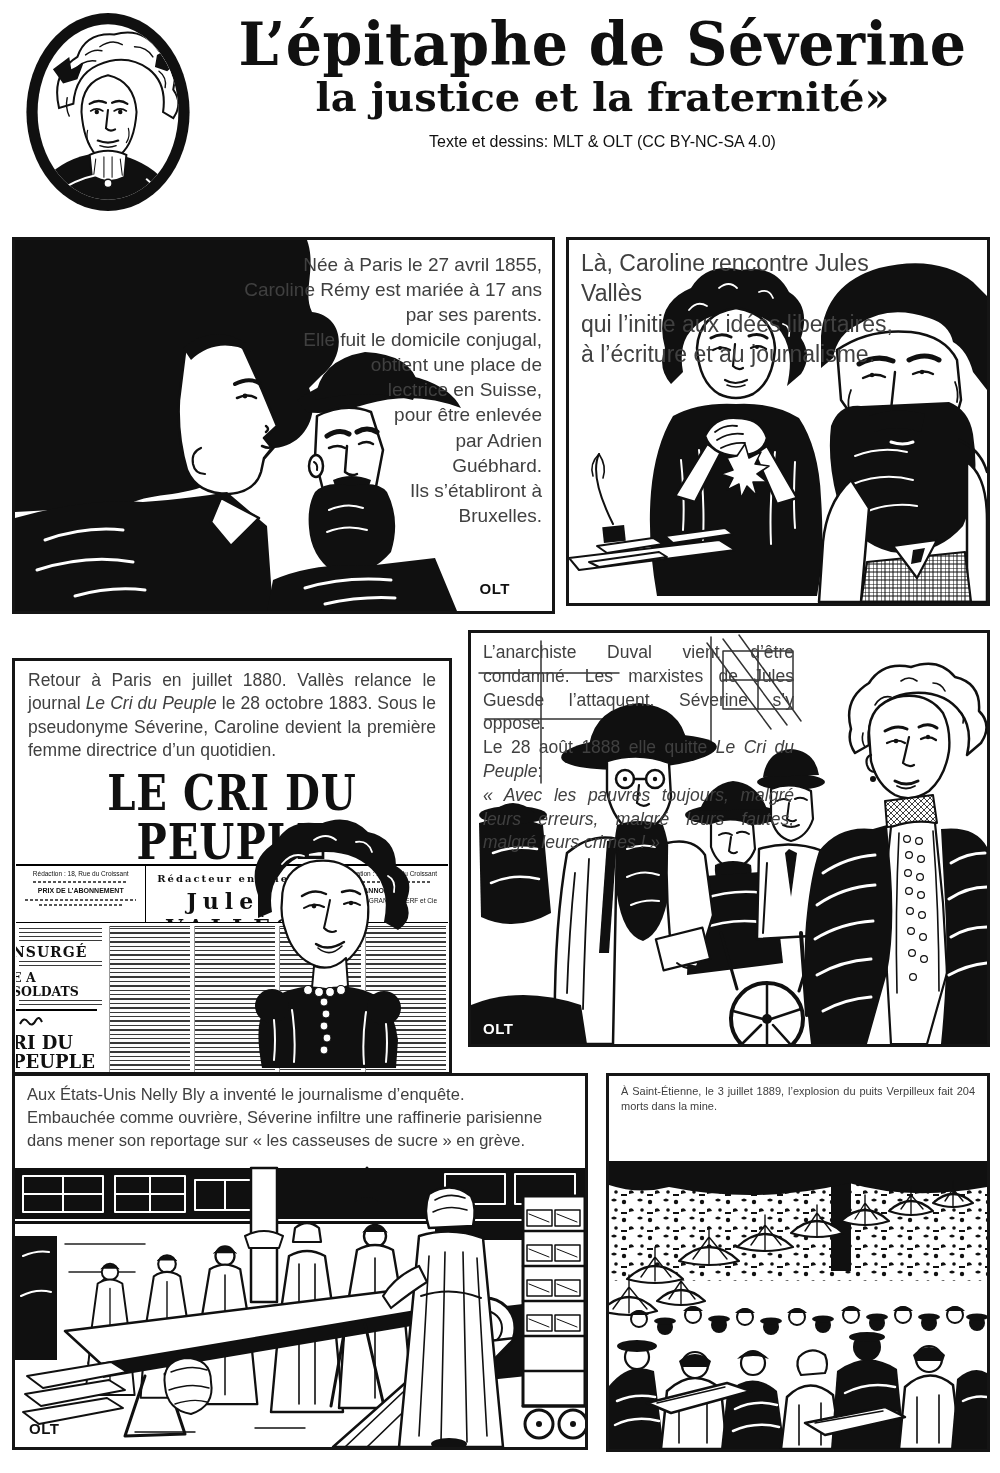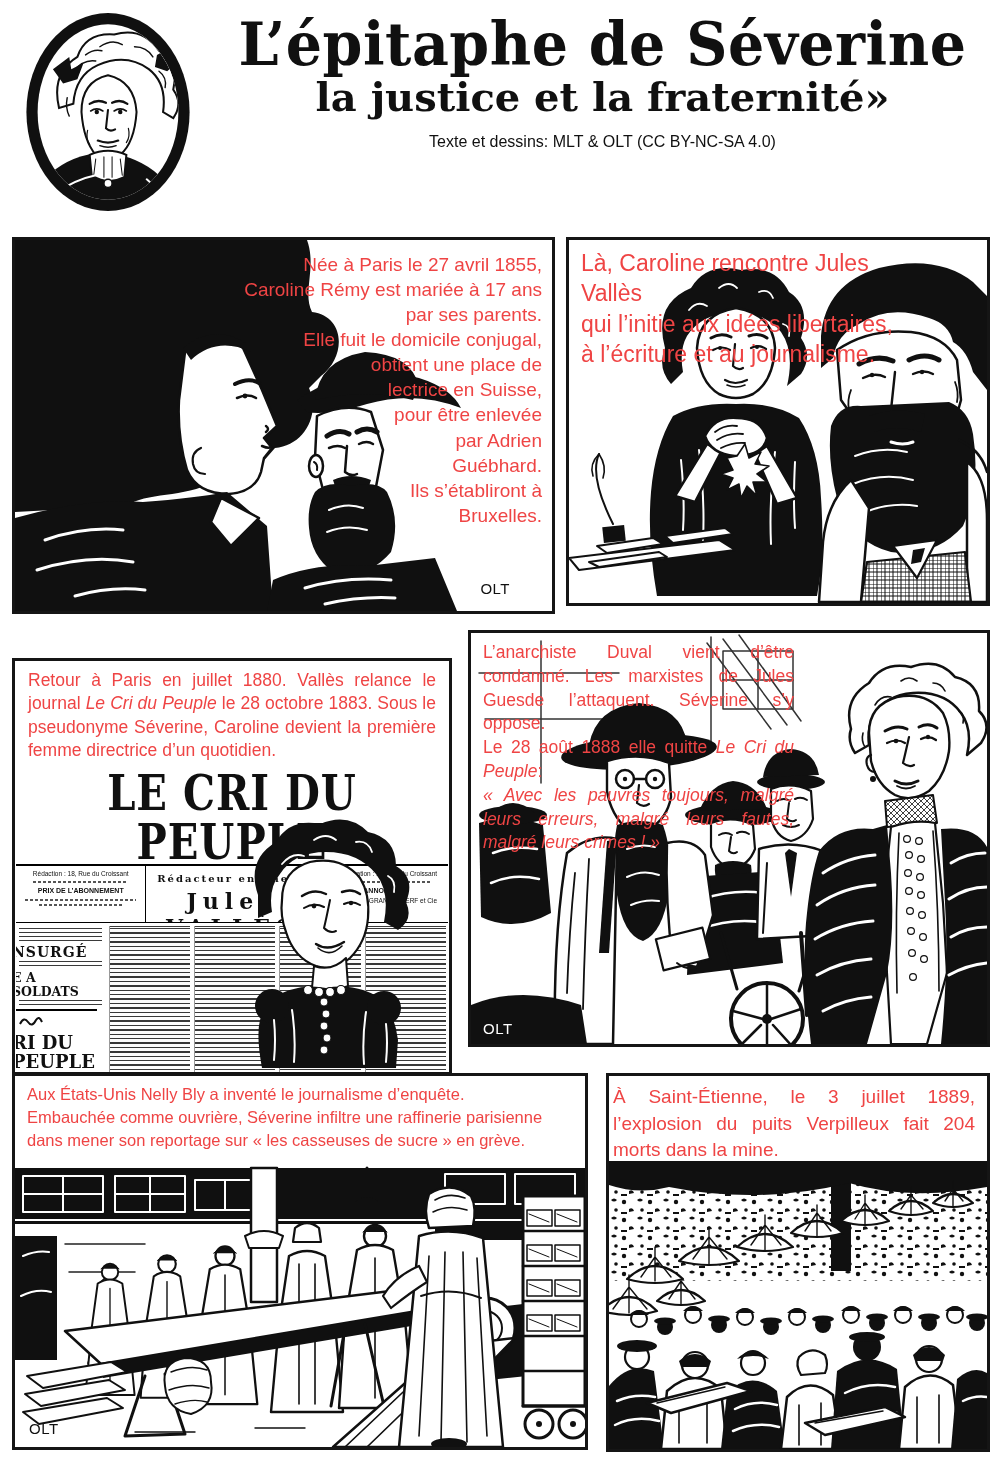--- a/index.html
+++ b/index.html
@@ -15,32 +15,32 @@
   #credit{font-size:16px;margin-top:12px;color:#111;}
   
   .panel{position:absolute;border:3px solid #151515;background:#fff;box-sizing:border-box;overflow:hidden;}
   #panel-birth {left:12px; top:237px; width:543px; height:377px;}
   #panel-valles{left:566px;top:237px; width:424px; height:369px;}
   #panel-cri   {left:12px; top:658px; width:440px; height:417px;}
   #panel-duval {left:468px;top:630px; width:522px; height:417px;}
   #panel-nelly {left:12px; top:1073px;width:576px; height:377px;}
   #panel-mine  {left:606px;top:1073px;width:384px; height:379px;}
   .illu{position:absolute;left:0;top:0;z-index:1;}
-  .caption{position:absolute;z-index:2;white-space:pre-line;color:#ef4444;}
+  .caption{position:absolute;z-index:2;white-space:pre-line;color:#404040;}
   #cap-birth{top:12px;right:10px;width:330px;text-align:right;font-size:19px;line-height:1.32;}
   #cap-valles{top:8px;left:12px;width:345px;font-size:23px;line-height:1.32;}
   #cap-cri{position:static;white-space:normal;text-align:justify;font-size:17.5px;line-height:1.34;
            padding:8px 13px 6px 13px;}
   #cap-duval{top:8px;left:12px;right:8px;text-align:justify;font-size:17.5px;line-height:1.36;}
   #cap-duval .head-float{float:right;width:175px;height:240px;margin:80px 0 0 10px;}
   #cap-nelly{top:7px;left:12px;right:10px;font-size:16.5px;line-height:1.38;}
-  #cap-mine{position:absolute;top:8px;left:4px;right:12px;white-space:normal;text-align:justify;
-            font-size:19px;line-height:1.4;}
+  #cap-mine{position:absolute;top:8px;left:12px;right:12px;white-space:normal;text-align:justify;
+            font-size:11px;line-height:1.4;}
   .cap-it{font-style:italic;}
-  .signature{position:absolute;z-index:3;font-weight:normal;font-size:15px;letter-spacing:0.5px;}
+  .signature{position:absolute;z-index:3;font-weight:bold;font-size:15px;letter-spacing:0.5px;}
   #sig-birth{right:42px;bottom:14px;}
   #sig-duval{left:12px;bottom:7px;color:#fff;}
   #sig-nelly{left:14px;bottom:10px;}
   
   #newspaper{position:relative;height:297px;margin:0 1px;}
   #np-mast{font-family:"DejaVu Serif",serif;font-weight:bold;font-size:41px;text-align:center;
            letter-spacing:1px;line-height:1;padding-top:3px;transform:scale(0.98,1.2);transform-origin:50% 20%;}
   #np-boxes{display:flex;border-top:2.5px solid #000;border-bottom:1.5px solid #000;height:56px;margin-top:10px;}
   .np-box{flex:1;padding:3px 5px;text-align:center;overflow:hidden;}
   .np-box + .np-box{border-left:1px solid #000;}

